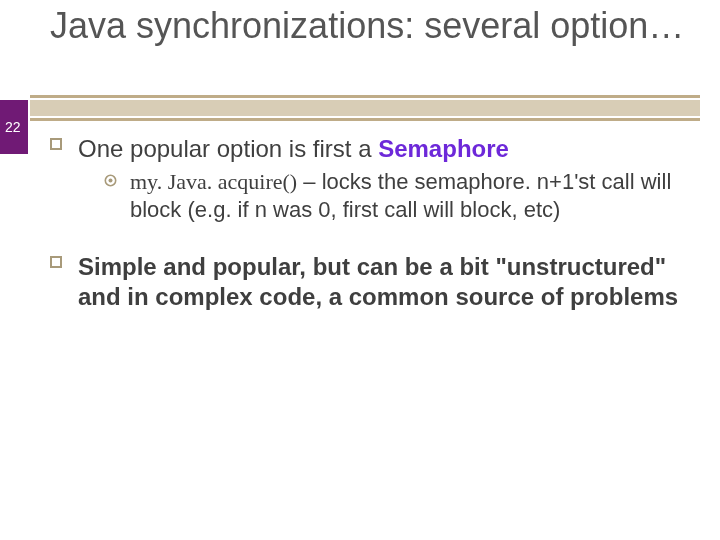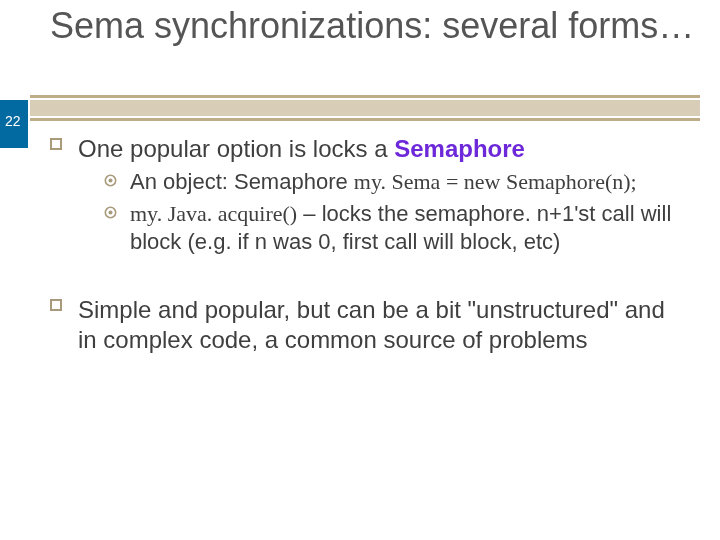--- a/index.html
+++ b/index.html
@@ -26,22 +26,22 @@
     font-size: 36px;
     line-height: 1.12;
     color: #555;
     font-weight: 400;
   }
   .num-badge {
     position: absolute;
     left: 0;
     top: 100px;
     height: 38px;
-    padding: 10px 7px 0 5px;
-    background: #0369a1;
+    padding: 16px 7px 0 5px;
+    background: #701a75;
     color: #fff;
     font-size: 14px;
     line-height: 22px;
     text-align: center;
     font-family: Arial, sans-serif;
   }
   .underline-band {
     position: absolute;
     left: 30px;
     right: 20px;
@@ -104,50 +104,41 @@
     position: absolute;
     left: 0;
     top: 6px;
     width: 13px;
     height: 13px;
   }
   .l2 .b2 svg { display: block; }
   .code {
     font-family: "Times New Roman", Times, serif;
   }
-  .block2 { margin-top: 39px; }
+  .block2 { margin-top: 28px; font-weight: bold; }
 </style>
 </head>
 <body>
 
 <div class="slide">
 
-  <div class="title">Sema synchronizations: several forms…</div>
+  <div class="title">Java synchronizations: several option…</div>
 
   <div class="underline-band"></div>
   <div class="midband"></div>
   <div class="underline-band2"></div>
 
   <div class="num-badge">22</div>
 
   <div class="content">
 
     <div class="l1">
       <span class="b1"></span>
-      <span>One popular option is locks a </span><span class="highlight">Semaphore</span>
+      <span>One popular option is first a </span><span class="highlight">Semaphore</span>
 
-      <div class="l2">
-        <span class="b2">
-          <svg width="13" height="13" viewBox="0 0 13 13">
-            <circle cx="6.5" cy="6.5" r="5.2" fill="none" stroke="#a89a7a" stroke-width="1.6"></circle>
-            <circle cx="6.5" cy="6.5" r="2.0" fill="#a89a7a"></circle>
-          </svg>
-        </span>
-        <span>An</span><span> object: Semaphore </span><span class="code">my. Sema = new Semaphore(n);</span>
-      </div>
 
       <div class="l2">
         <span class="b2">
           <svg width="13" height="13" viewBox="0 0 13 13">
             <circle cx="6.5" cy="6.5" r="5.2" fill="none" stroke="#a89a7a" stroke-width="1.6"></circle>
             <circle cx="6.5" cy="6.5" r="2.0" fill="#a89a7a"></circle>
           </svg>
         </span>
         <span class="code">my. Java. acquire()</span><span> – locks the semaphore.  n+1'st call will block (e.g. if n was 0, first call will block, etc)</span>
       </div>

